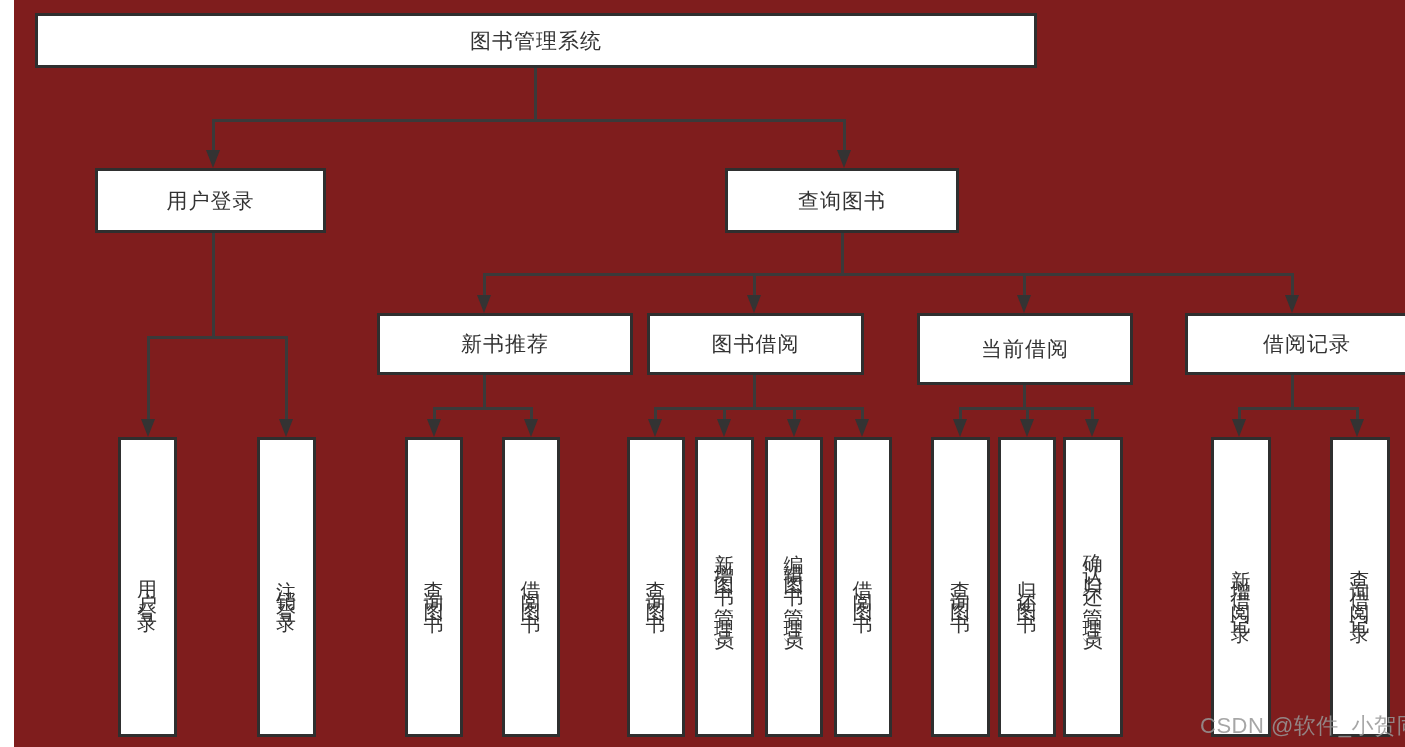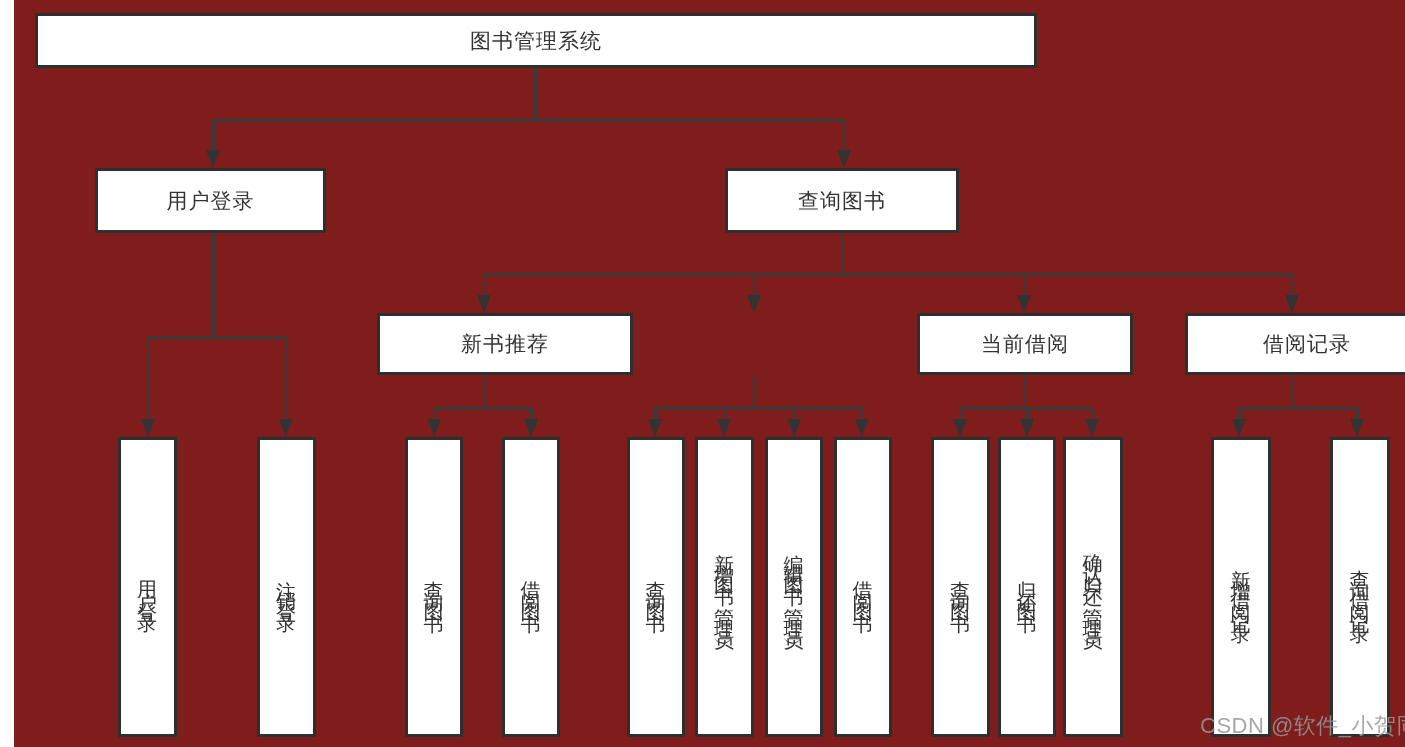--- a/index.html
+++ b/index.html
@@ -121,21 +121,24 @@
   <div class="box hbox" style="left:81px;top:168px;width:231px;height:65px;">
     <span>用户登录</span>
   </div>
   <div class="box hbox" style="left:711px;top:168px;width:234px;height:65px;">
     <span>查询图书</span>
   </div>
 
   <div class="box hbox" style="left:363px;top:313px;width:256px;height:62px;">
     <span>新书推荐</span>
   </div>
-  <div class="box hbox" style="left:903px;top:313px;width:216px;height:62px;">
+  <div class="box hbox" style="left:633px;top:313px;width:217px;height:62px;">
+    <span>图书借阅</span>
+  </div>
+  <div class="box hbox" style="left:903px;top:313px;width:216px;height:72px;">
     <span>当前借阅</span>
   </div>
   <div class="box hbox" style="left:1171px;top:313px;width:244px;height:62px;">
     <span>借阅记录</span>
   </div>
 
   <div class="box vbox" style="left:104px;top:437px;width:59px;height:300px;">
     <span>用户登录</span>
   </div>
   <div class="box vbox" style="left:243px;top:437px;width:59px;height:300px;">

